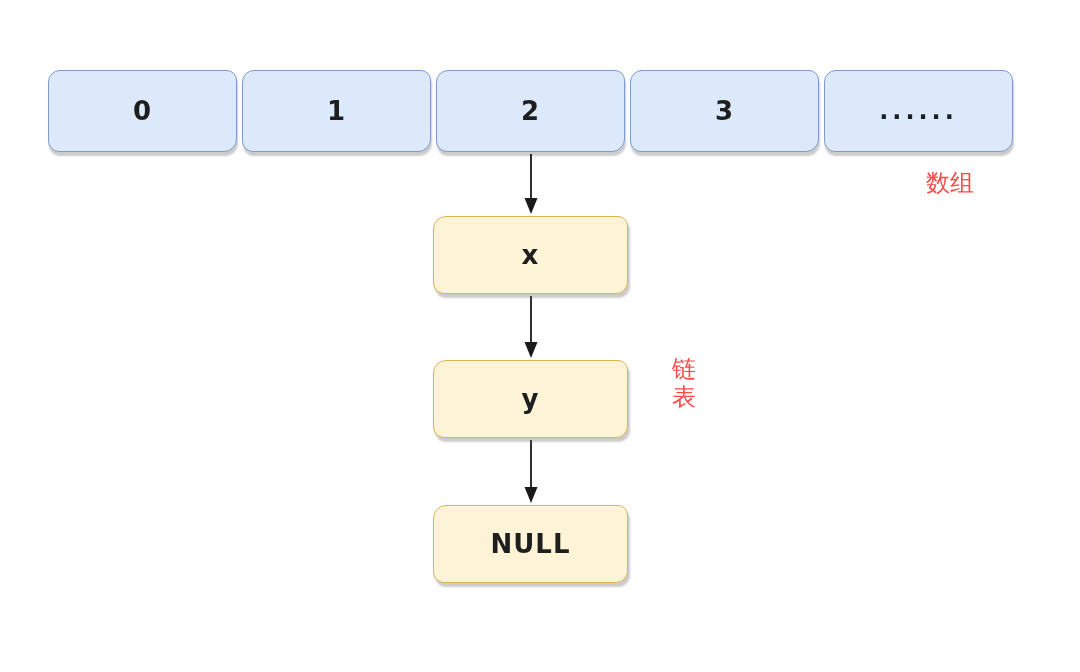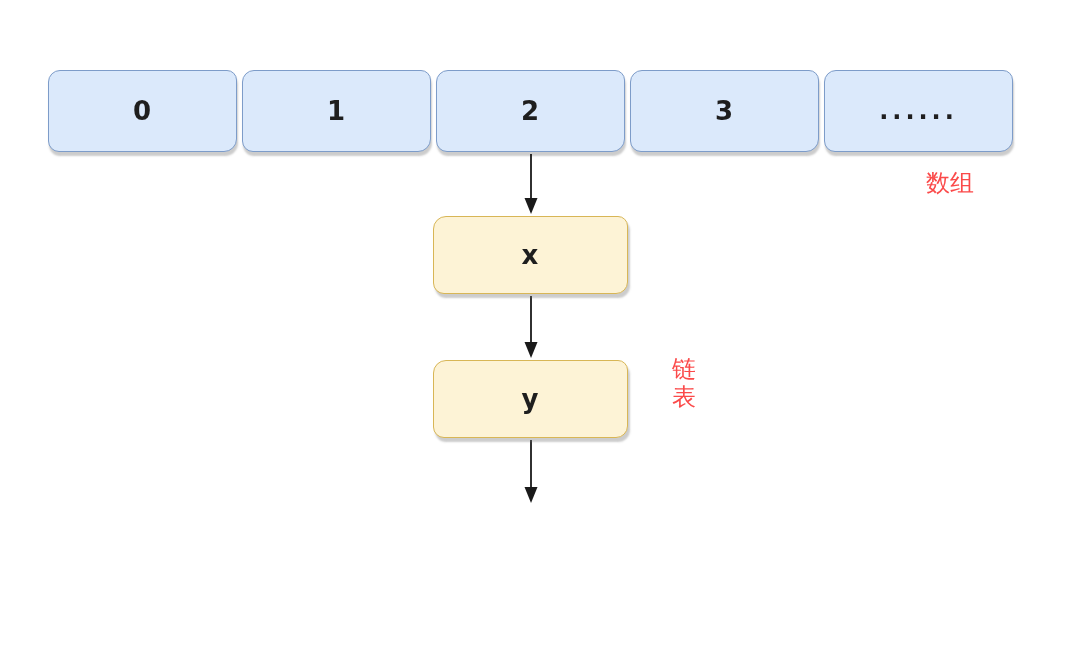--- a/index.html
+++ b/index.html
@@ -94,19 +94,20 @@
     <line x1="531" y1="154" x2="531" y2="201"></line>
     <polygon class="arrowhead" points="531,214 524.5,198 537.5,198"></polygon>
     <line x1="531" y1="296" x2="531" y2="345"></line>
     <polygon class="arrowhead" points="531,358 524.5,342 537.5,342"></polygon>
     <line x1="531" y1="440" x2="531" y2="490"></line>
     <polygon class="arrowhead" points="531,503 524.5,487 537.5,487"></polygon>
   </svg>
 
   <div class="list-node node-x">x</div>
   <div class="list-node node-y">y</div>
+  <div class="list-node node-null">NULL</div>
 
   <div class="annotation list-label">
     <span>链</span>
     <span>表</span>
   </div>
 
 </div>
 
 </body></html>

